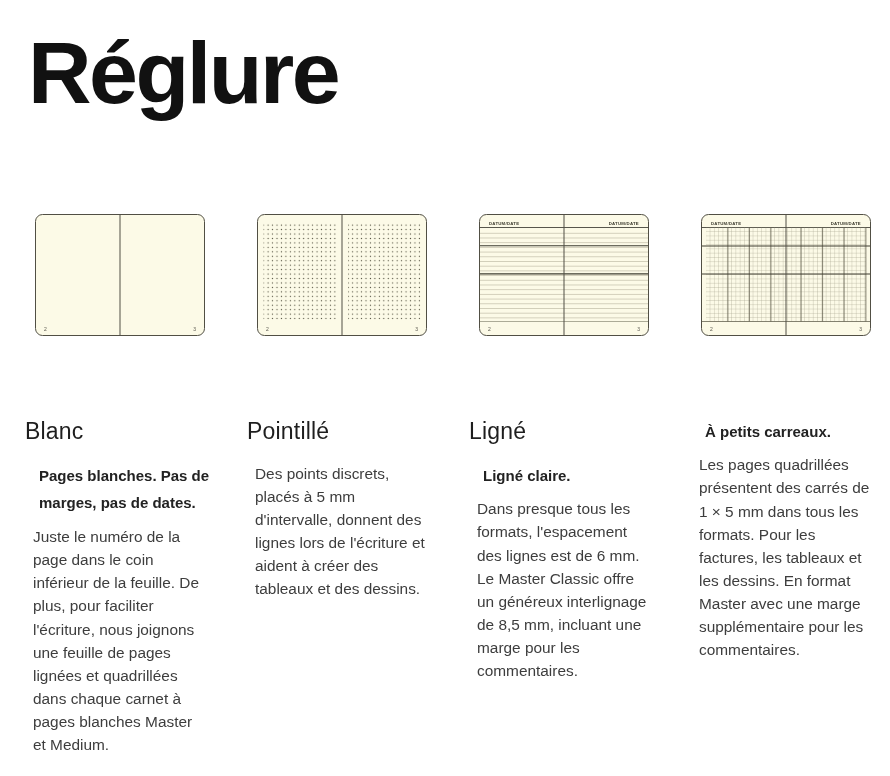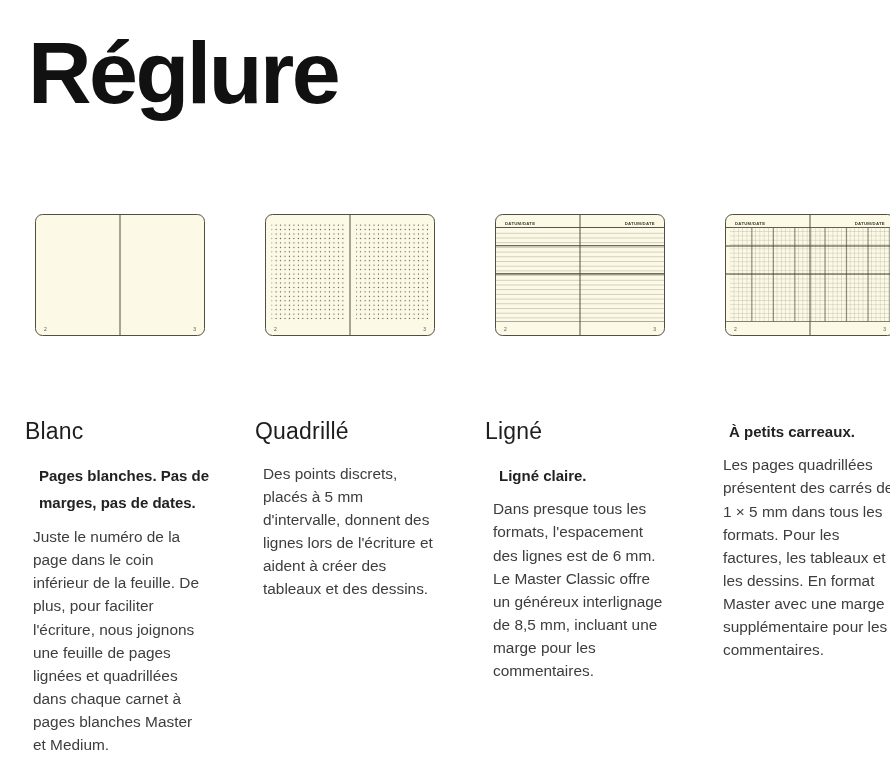--- a/index.html
+++ b/index.html
@@ -12,21 +12,21 @@
 
   h1.page-title {
     margin:20px 0 0 3px;
     font-size:88px; font-weight:bold; letter-spacing:-2.5px;
     line-height:1.2; color:#111;
   }
 
   .ruling-grid {
     display:grid;
     grid-template-columns:repeat(4,190px);
-    column-gap:40px;
+    column-gap:32px;
     margin-top:88px;
   }
   .col { width:190px; }
 
   .figure {
     height:122px; width:190px;
     display:flex; align-items:center; justify-content:center;
     margin:0 0 82px 0;
   }
   .figure svg { display:block; }
@@ -81,21 +81,21 @@
             </pattern>
           </defs>
           <rect x="0.5" y="0.5" width="169" height="121" rx="7" fill="#fcfae7" stroke="#514f44" stroke-width="1"></rect>
           <rect x="6.5" y="9.5" width="72.5" height="96" fill="url(#dots-p)"></rect>
           <rect x="91" y="9.5" width="72.5" height="96" fill="url(#dots-p)"></rect>
           <line x1="85" y1="0.5" x2="85" y2="121.5" stroke="#514f44" stroke-width="1"></line>
           <text class="nb-pagenum" x="9" y="117">2</text>
           <text class="nb-pagenum" x="161" y="117" text-anchor="end">3</text>
         </svg>
       </div>
-      <h2 class="ruling-heading">Quadrillé</h2>
+      <h2 class="ruling-heading">Pointillé</h2>
       <p class="ruling-body">Des points discrets, placés à 5 mm d'intervalle, donnent des lignes lors de l'écriture et aident à créer des tableaux et des dessins.</p>
     </section>
 
     <section class="col">
       <div class="figure">
         <svg viewBox="0 0 170 122" width="170" height="122">
           <defs>
             <pattern id="rules-p" width="170" height="4.7" patternUnits="userSpaceOnUse">
               <line x1="0" y1="0.35" x2="170" y2="0.35" stroke="#b6b39c" stroke-width="0.7"></line>
             </pattern>

